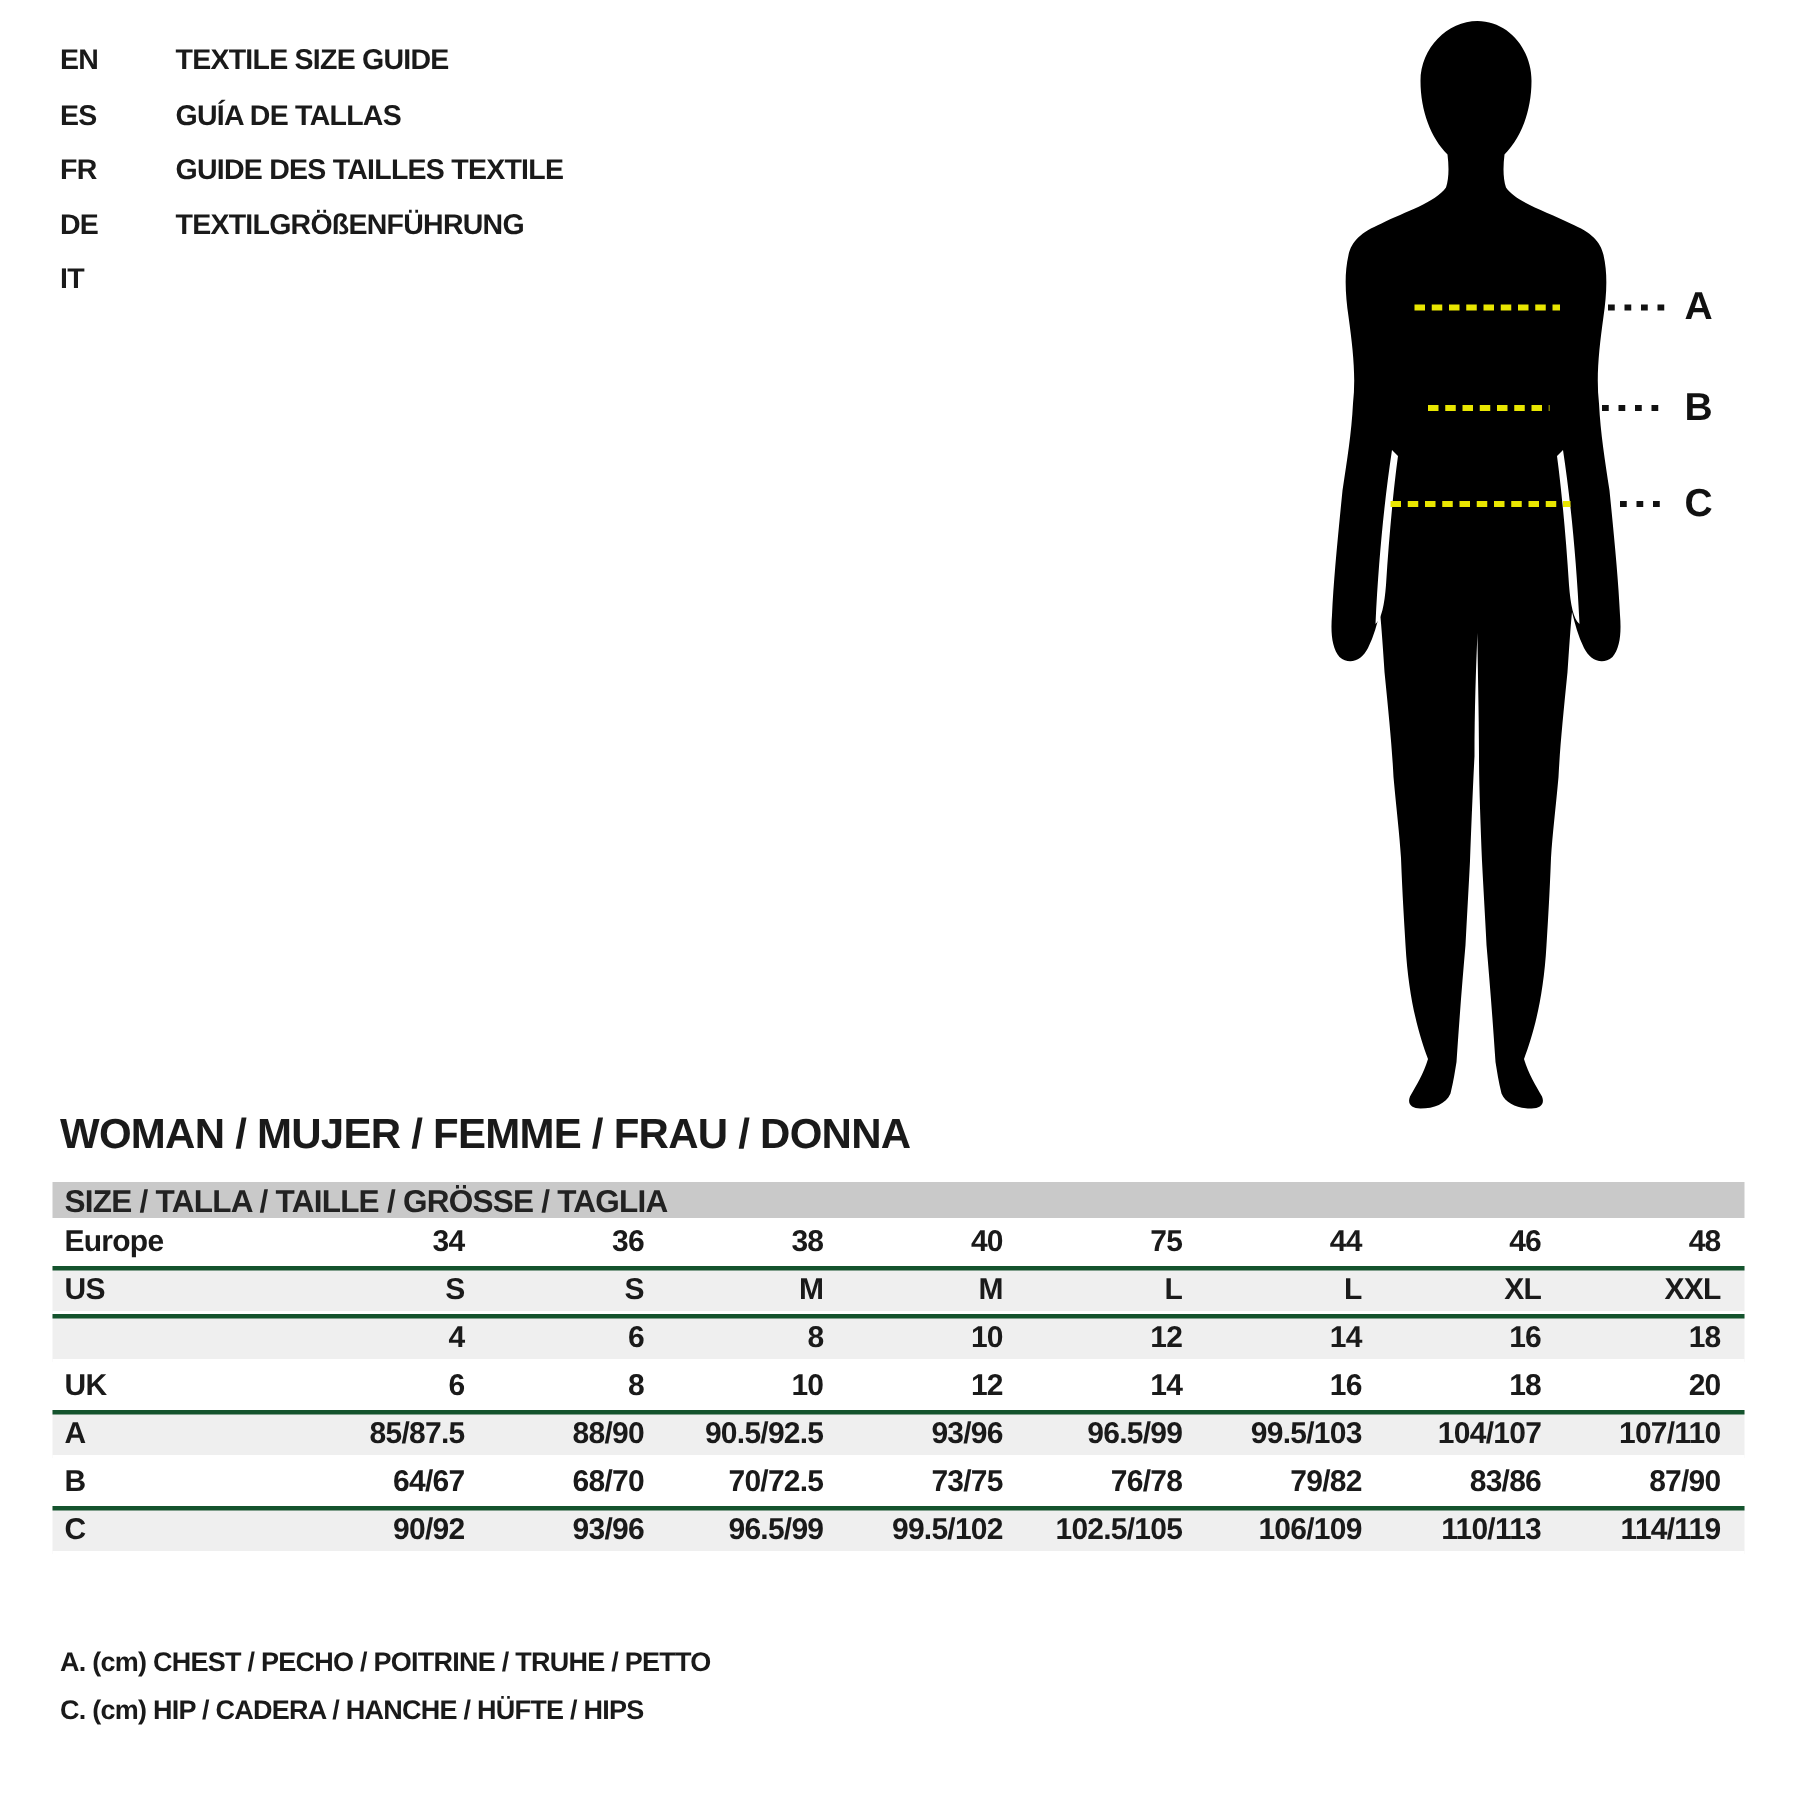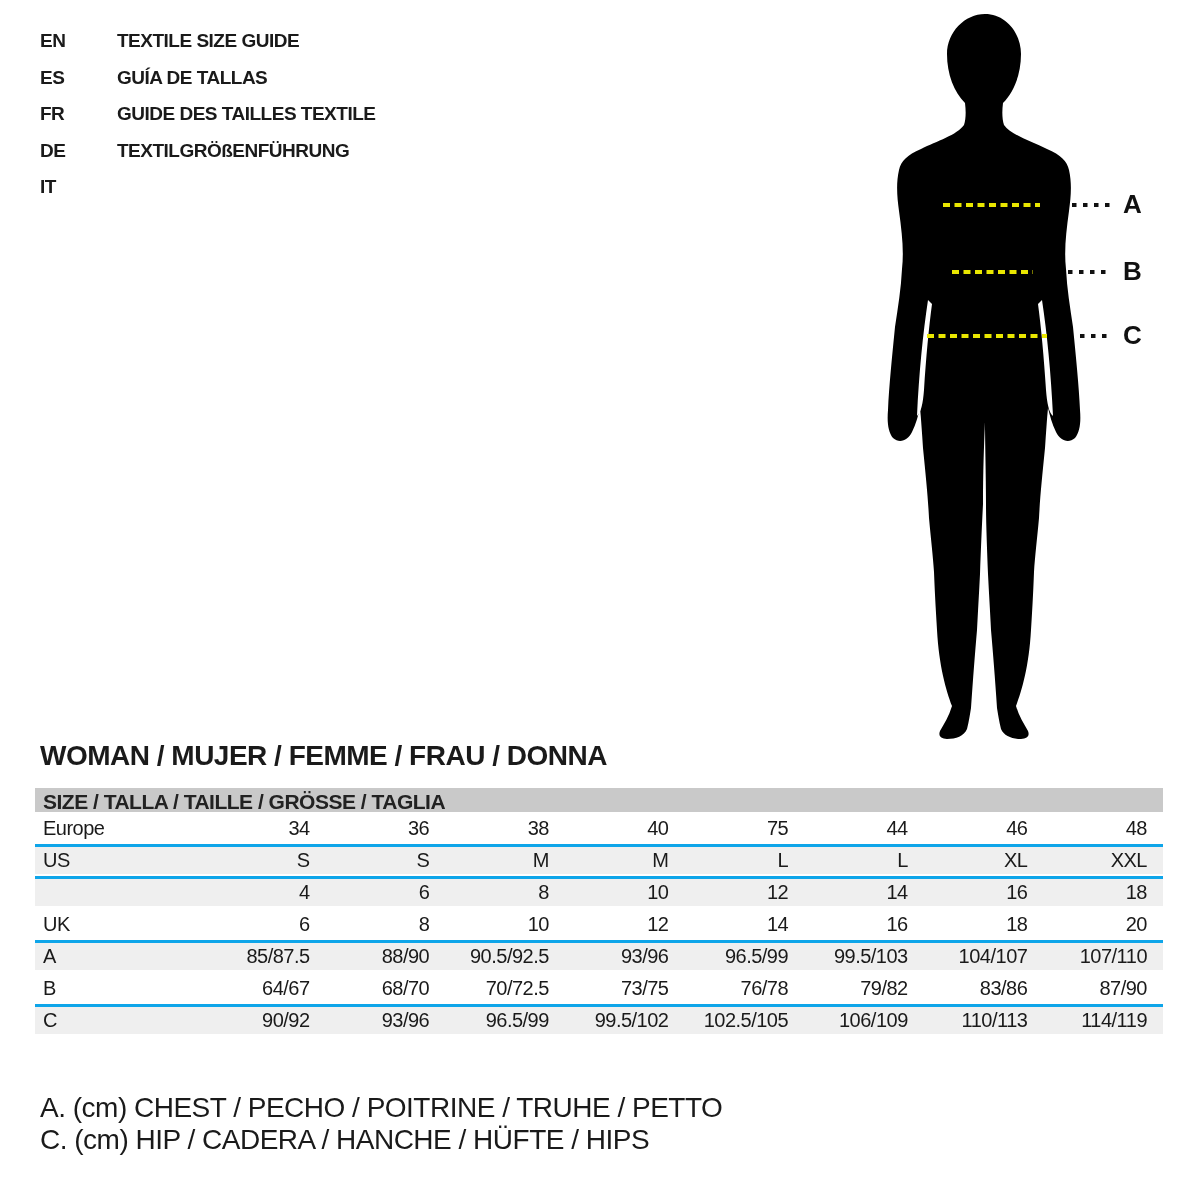--- a/index.html
+++ b/index.html
@@ -19,28 +19,28 @@
                   font-size:26px; font-weight:bold; color:#111; }
   
   .section-heading { position:absolute; left:40px; top:740px;
                      font-size:28px; font-weight:bold; }
   
   .size-table { position:absolute; left:35px; top:788px; width:1128px; }
   .size-table * { box-sizing:border-box; }
   .thead { height:24px; line-height:28px; background:#c9c9c9; color:#222;
            padding-left:8px; font-size:21px; font-weight:bold; }
   .trow { display:flex; height:32px; line-height:32px; font-size:20px;
-          font-weight:normal; padding-right:16px; }
-  .trow.gray { background:#efefef; border-top:3px solid #0ea5e9;
+          font-weight:bold; padding-right:16px; }
+  .trow.gray { background:#efefef; border-top:3px solid #14532d;
                border-bottom:2px solid #ffffff; line-height:27px; }
   .tlabel { width:155px; flex:0 0 155px; padding-left:8px; text-align:left; }
   .tcell { flex:1; text-align:right; }
   
   .legend { position:absolute; left:40px; top:1092px; }
-  .legend-line { height:32px; line-height:32px; font-size:28px; font-weight:normal; }
+  .legend-line { height:32px; line-height:32px; font-size:18px; font-weight:bold; }
 </style>
 </head>
 <body>
 
 <div class="canvas">
 
   <div class="lang-block">
     <div class="lang-row">
       <span class="lang-code">EN</span>
       <span class="lang-label">TEXTILE SIZE GUIDE</span>

